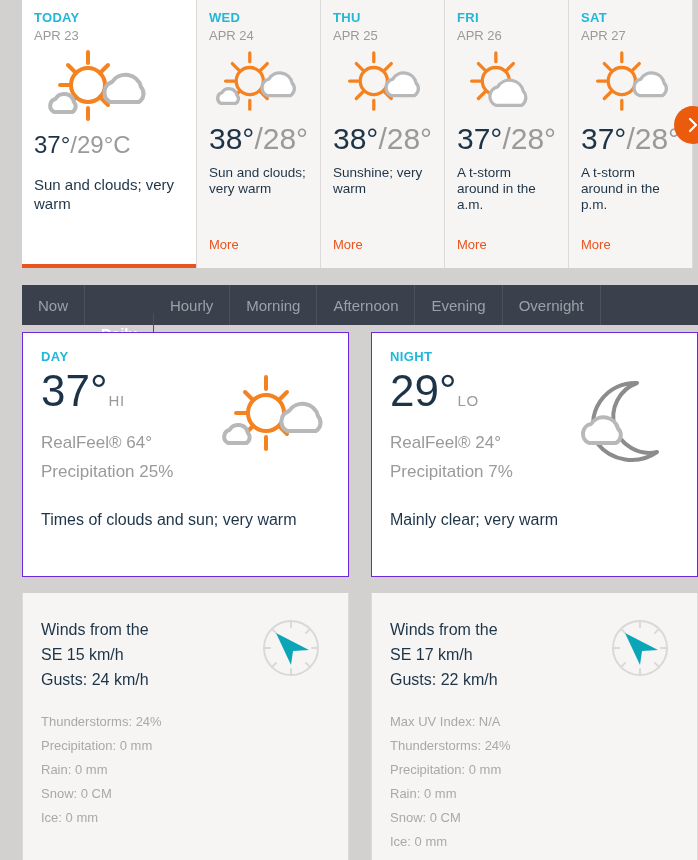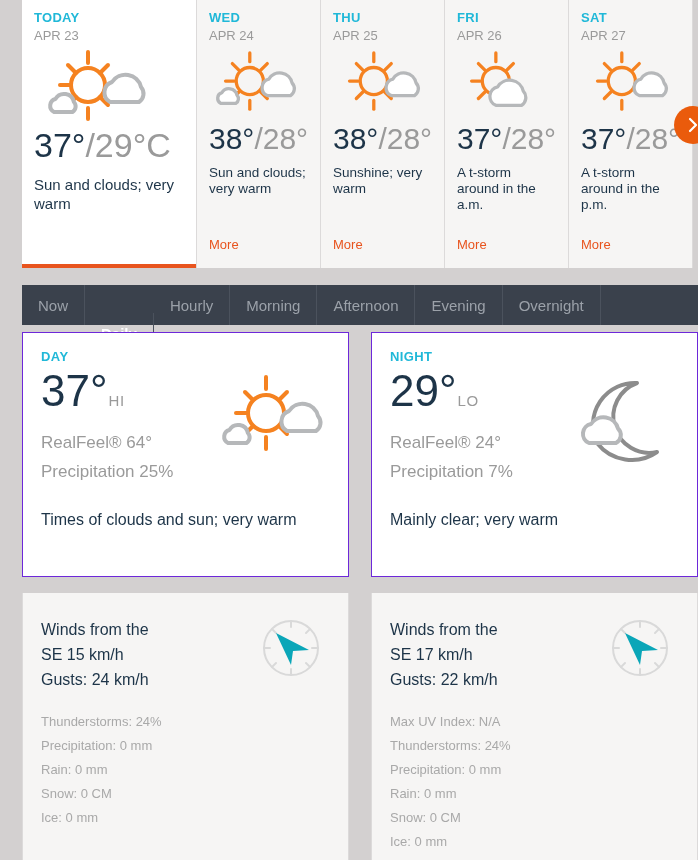--- a/index.html
+++ b/index.html
@@ -64,21 +64,21 @@
     justify-content: flex-start;
     padding-left: 2px;
   }
   .fc-card.today .fc-icon-wrap { height: 82px; padding-left: 6px; }
 
   .fc-temps {
     font-size: 30px;
     line-height: 34px;
     white-space: nowrap;
   }
-  .fc-card.today .fc-temps { font-size: 34px; line-height: 38px; }
+  .fc-card.today .fc-temps { font-size: 24px; line-height: 38px; }
   .fc-hi { color: #1d3448; }
   .fc-lo { color: #9a9a9a; }
 
   .fc-desc {
     margin-top: 9px;
     color: #1d3448;
     font-size: 13.5px;
     line-height: 16px;
   }
   .fc-card.today .fc-desc { font-size: 15px; line-height: 19px; margin-top: 11px; }

